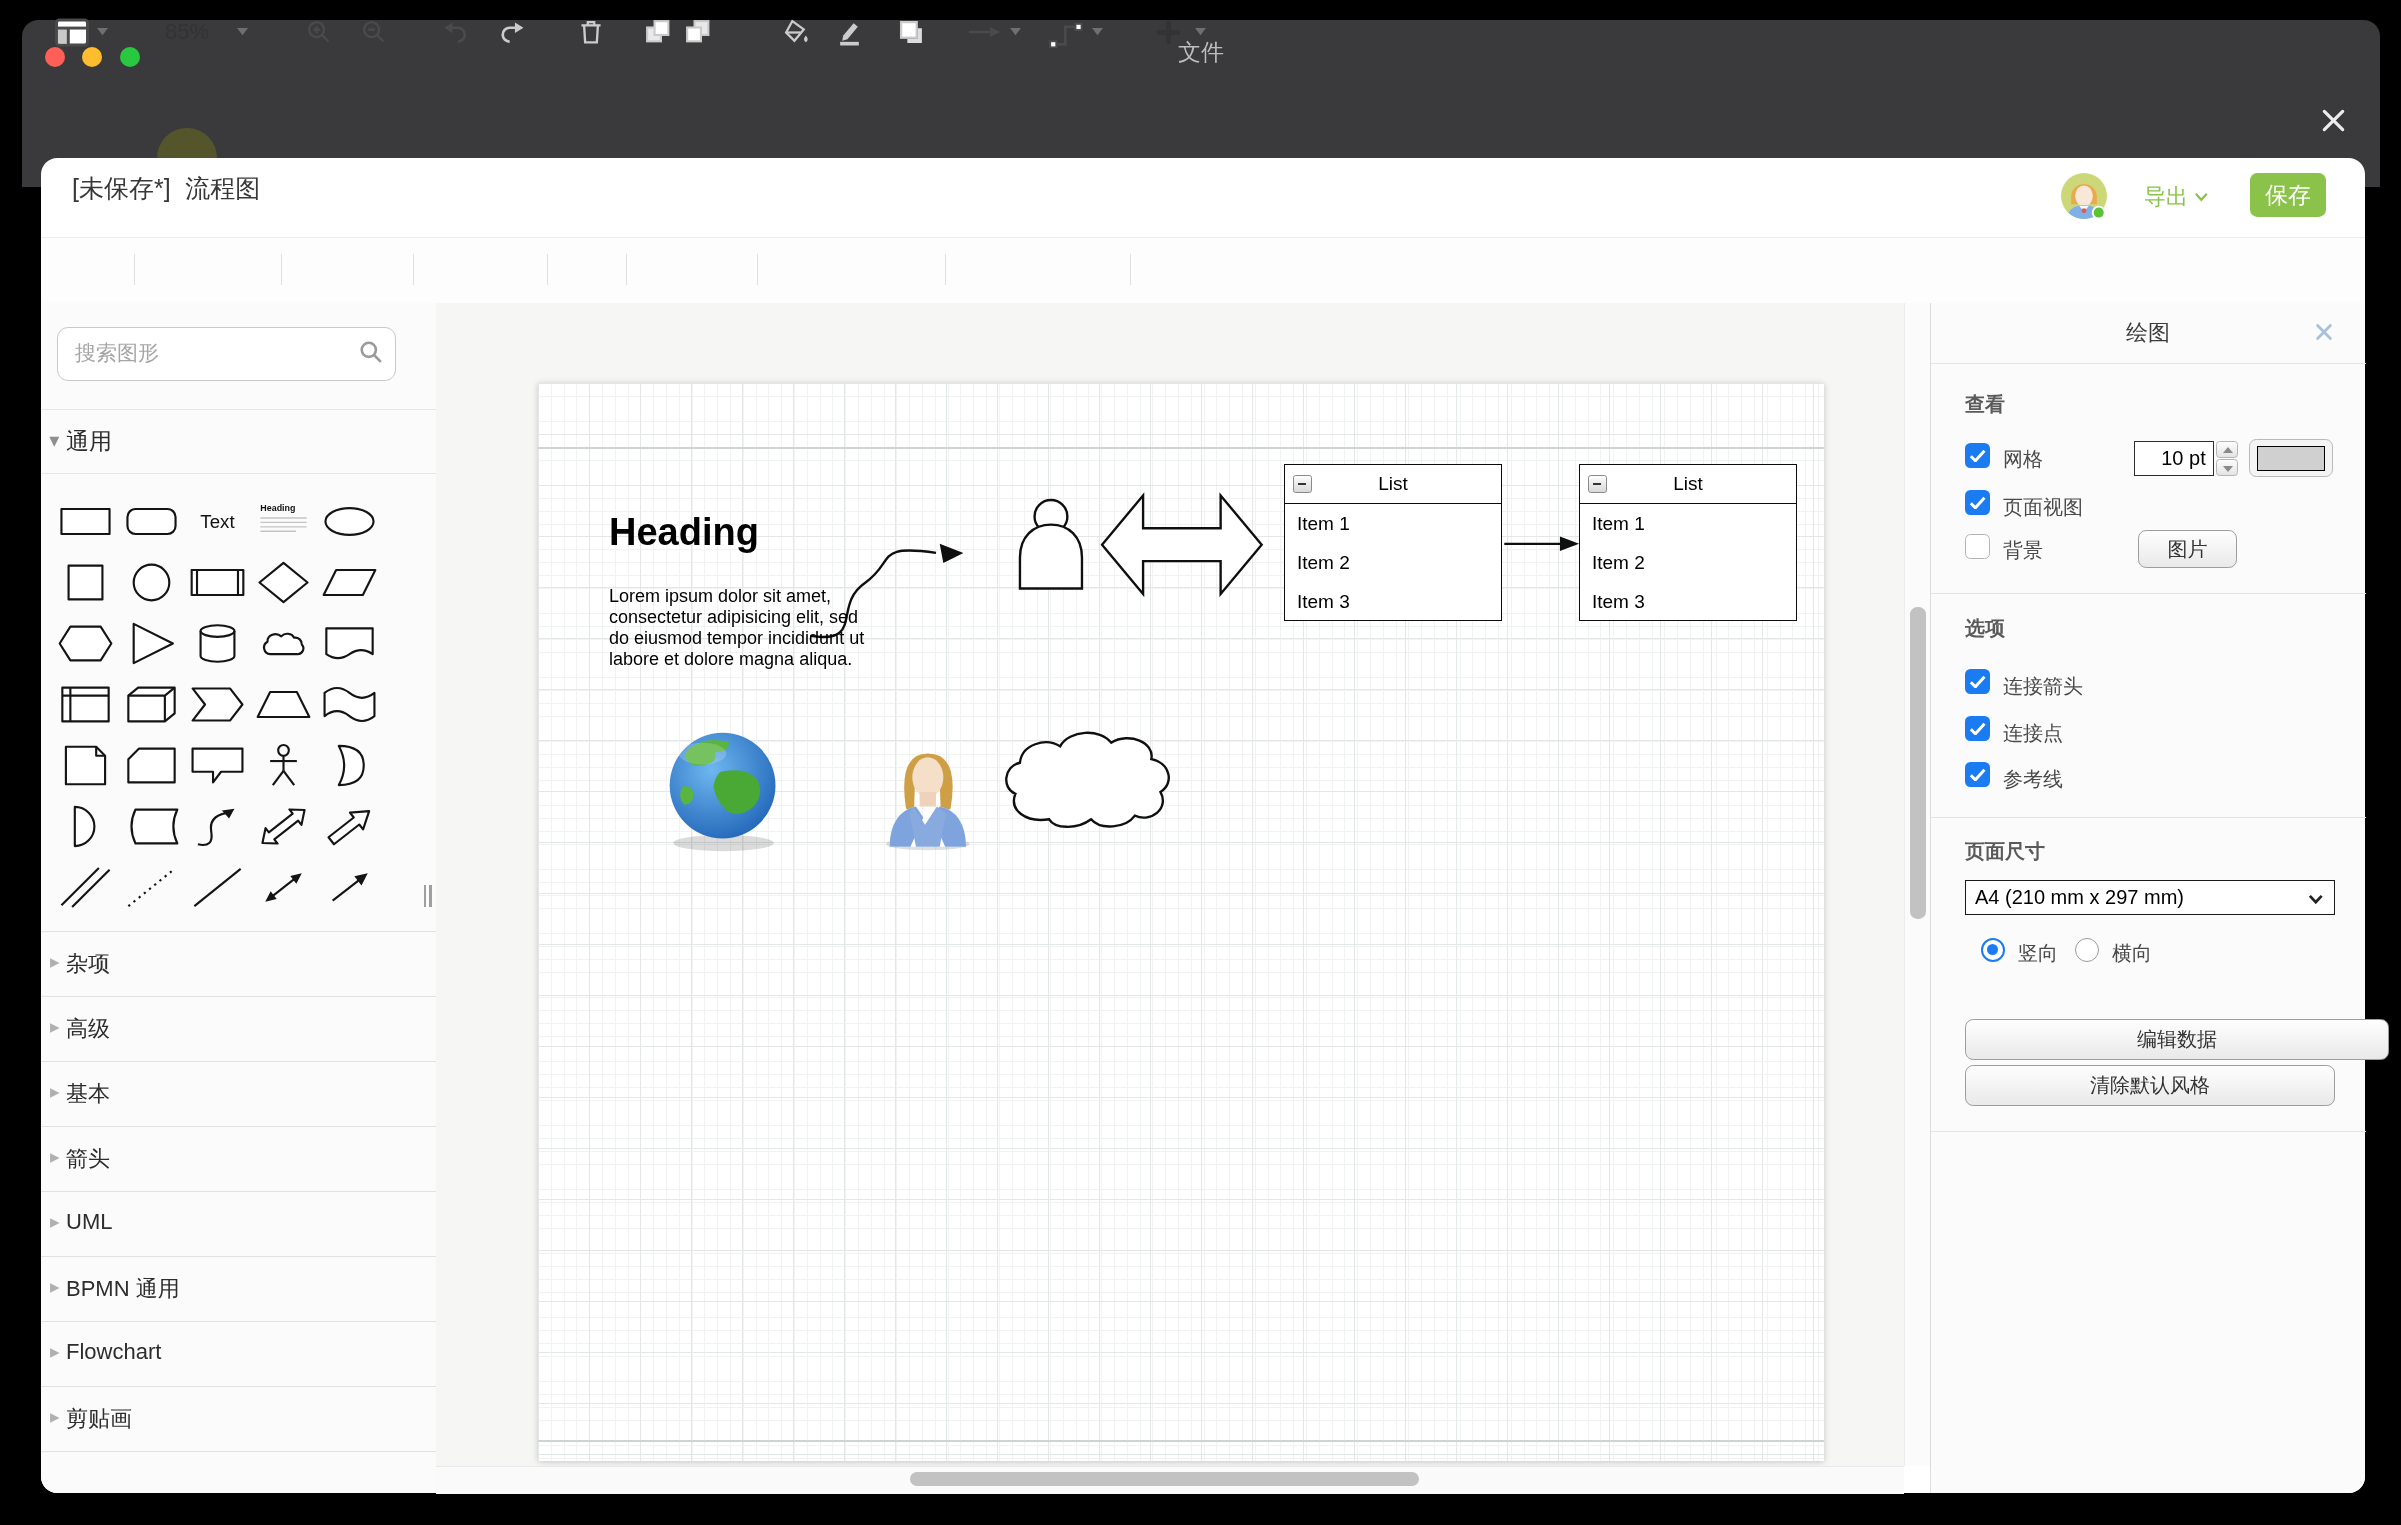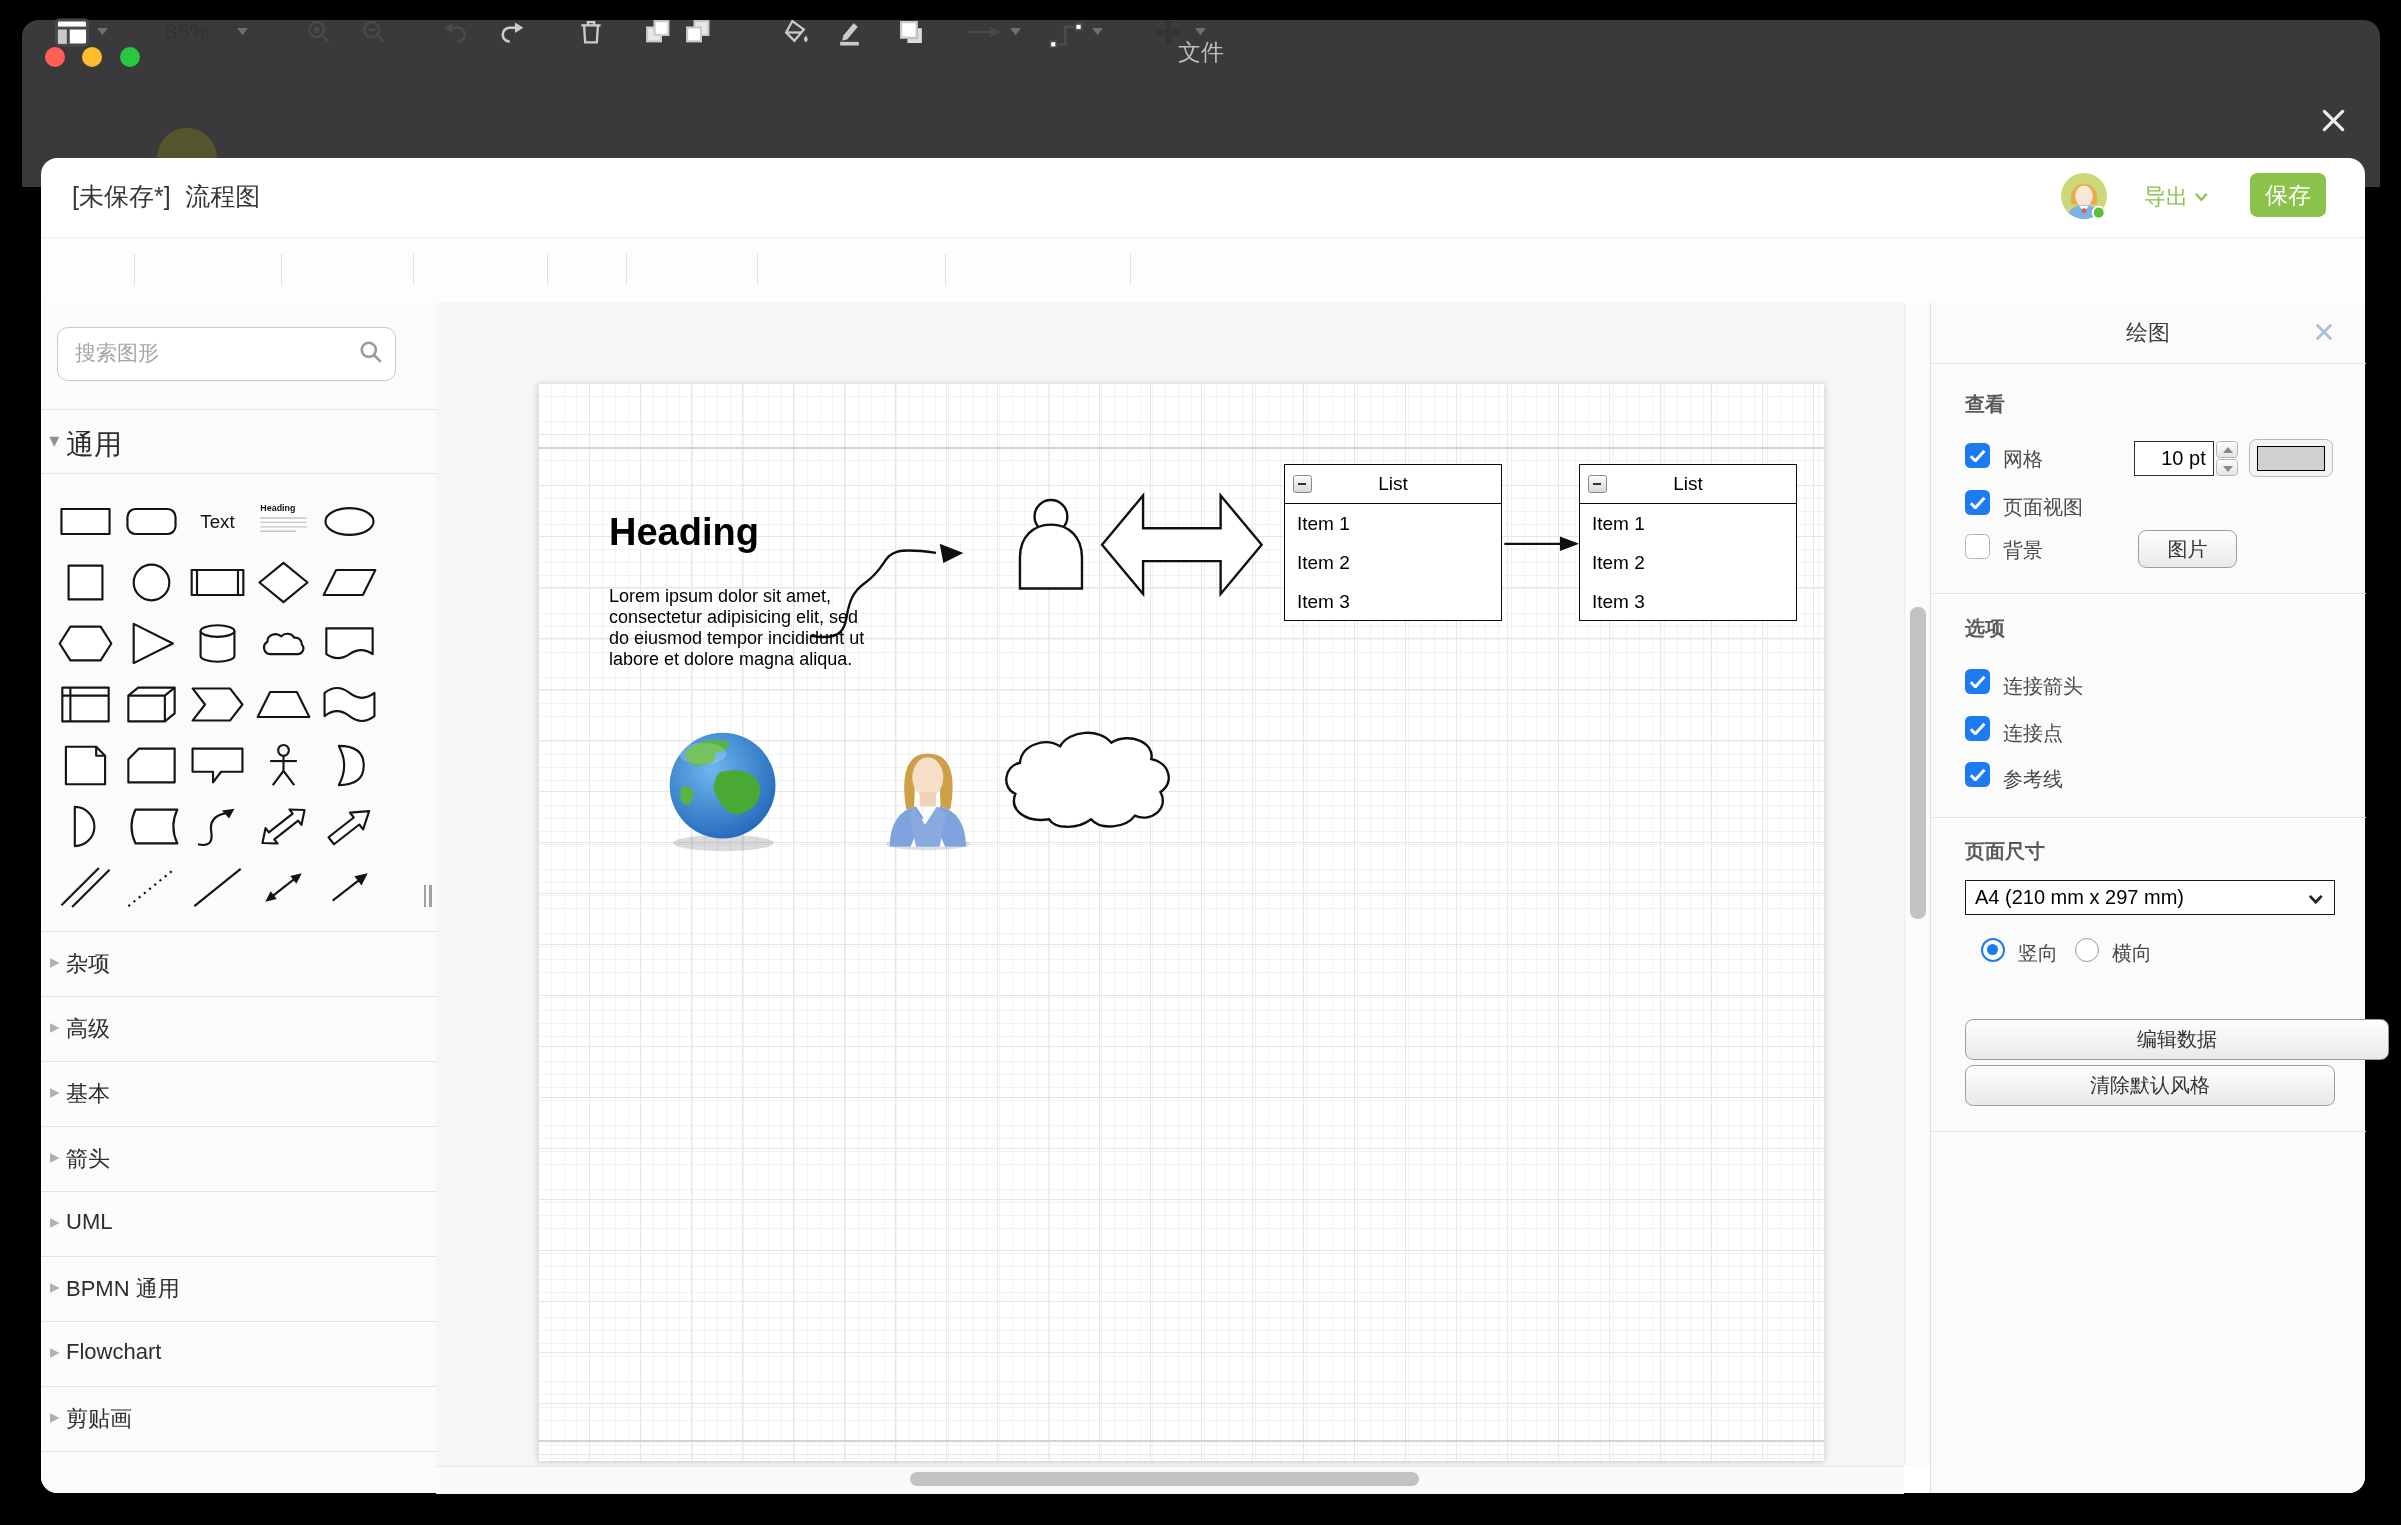--- a/index.html
+++ b/index.html
@@ -17,21 +17,21 @@
   .tl.yellow{left:60px;background:var(--t-yellow,#febc2e);}
   .tl.green{left:98px;background:var(--t-green,#28c840);}
   .backdrop{position:absolute;left:22px;top:84px;width:2358px;height:103px;background:var(--chrome,#3a3a3c);}
   .olive-dot{position:absolute;left:157px;top:128px;width:60px;height:60px;border-radius:50%;background:#55552c;}
   .win-close{position:absolute;left:2317px;top:104px;width:33px;height:33px;cursor:pointer;}
 
   
   .panel-bg{position:absolute;left:41px;top:158px;width:2324px;height:1335px;background:#ffffff;border-radius:16.4px;}
 
   
-  .doc-title{position:absolute;left:72px;top:180px;font-size:25px;color:#383838;font-weight:500;}
+  .doc-title{position:absolute;left:72px;top:172px;font-size:25px;color:#383838;font-weight:500;}
   .doc-title .gap{display:inline-block;width:14.6px;}
   .avatar{position:absolute;left:2061px;top:173px;width:46px;height:46px;}
   .export-btn{position:absolute;left:2144px;top:182px;font-size:22px;color:var(--accent,#8bc34a);cursor:pointer;}
   .export-btn svg{margin-left:5.5px;vertical-align:1.8px;}
   .save-btn{position:absolute;left:2250px;top:173px;width:76px;height:44px;border-radius:7.3px;
             background:var(--accent,#8bc34a);color:#fff;font-size:23px;text-align:center;line-height:44px;cursor:pointer;}
 
   
   .toolbar{position:absolute;left:41px;top:237px;width:2324px;height:65px;background:#fdfdfd;
            border-top:0.9px solid #ececec;border-bottom:0.9px solid #e3e3e3;}
@@ -45,21 +45,21 @@
            border-right:0.9px solid #e5e5e5;border-radius:0 0 0 16.4px;}
   .search-box{position:absolute;left:16.4px;top:24px;width:339px;height:54px;background:#fff;
               border:1.4px solid #c9c9c9;border-radius:11px;box-sizing:border-box;}
   .search-box input{position:absolute;left:14.6px;top:3.6px;width:274px;height:40px;border:none;outline:none;
               font-size:21px;color:#333;background:transparent;font-family:inherit;}
   .search-box input::placeholder{color:#a5a5a5;}
   .search-ic{position:absolute;right:12.8px;top:12px;}
   .sb-section{position:absolute;left:0;top:106px;width:395px;height:65px;border-top:0.9px solid #e6e6e6;
               border-bottom:0.9px solid #e6e6e6;box-sizing:border-box;cursor:pointer;}
   .sb-section .car{position:absolute;left:8.2px;top:18px;color:#8f8f8f;font-size:20px;}
-  .sb-section .lbl{position:absolute;left:25px;top:15.5px;font-size:28px;color:#2d2d2d;font-weight:500;}
+  .sb-section .lbl{position:absolute;left:25px;top:15.5px;font-size:23px;color:#2d2d2d;font-weight:500;}
   .shape-grid{position:absolute;left:11px;top:188px;width:328px;display:grid;
               grid-template-columns:repeat(5,66px);grid-auto-rows:61px;}
   .shape-cell{display:flex;align-items:center;justify-content:center;cursor:pointer;}
   .cats{position:absolute;left:0;top:628px;width:395px;}
   .cat-row{position:relative;height:64px;border-top:0.9px solid #e2e2e2;cursor:pointer;}
   .cats .cat-row:last-child{border-bottom:0.9px solid #e2e2e2;}
   .cat-row .car{position:absolute;left:9px;top:18px;color:#b0b0b0;font-size:19px;}
   .cat-row .lbl{position:absolute;left:25px;top:17.3px;font-size:22px;color:#2d2d2d;font-weight:500;}
   .sb-handle{position:absolute;left:381px;top:582px;width:11px;height:22px;cursor:col-resize;}
   .sb-handle i{position:absolute;top:0;width:2.3px;height:22px;background:#9f9f9f;}

